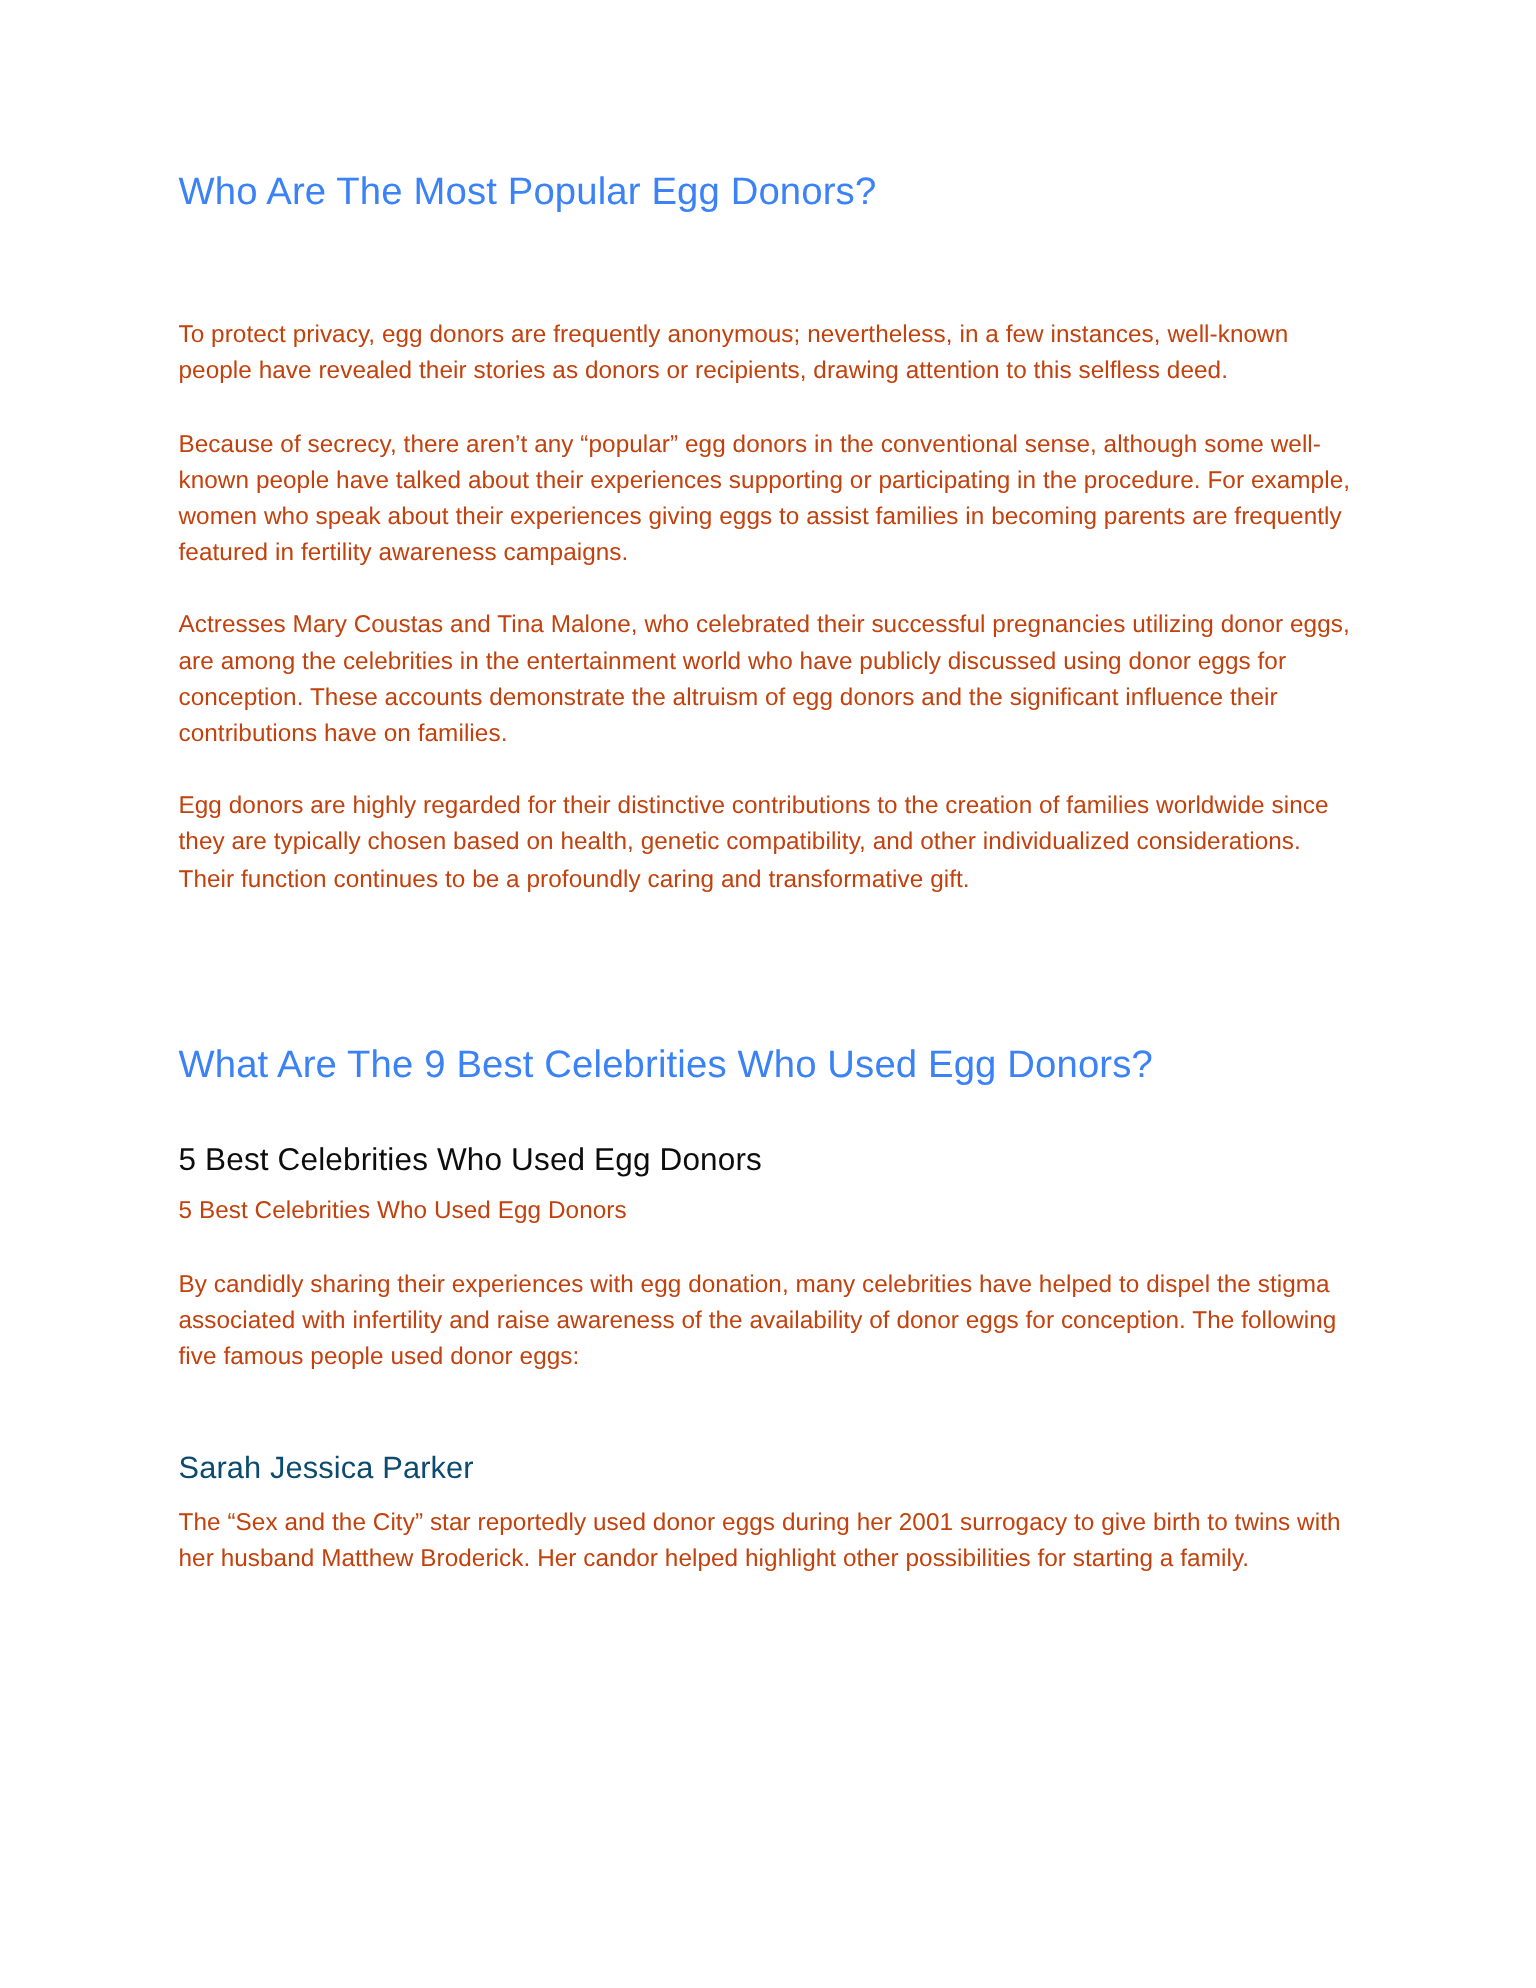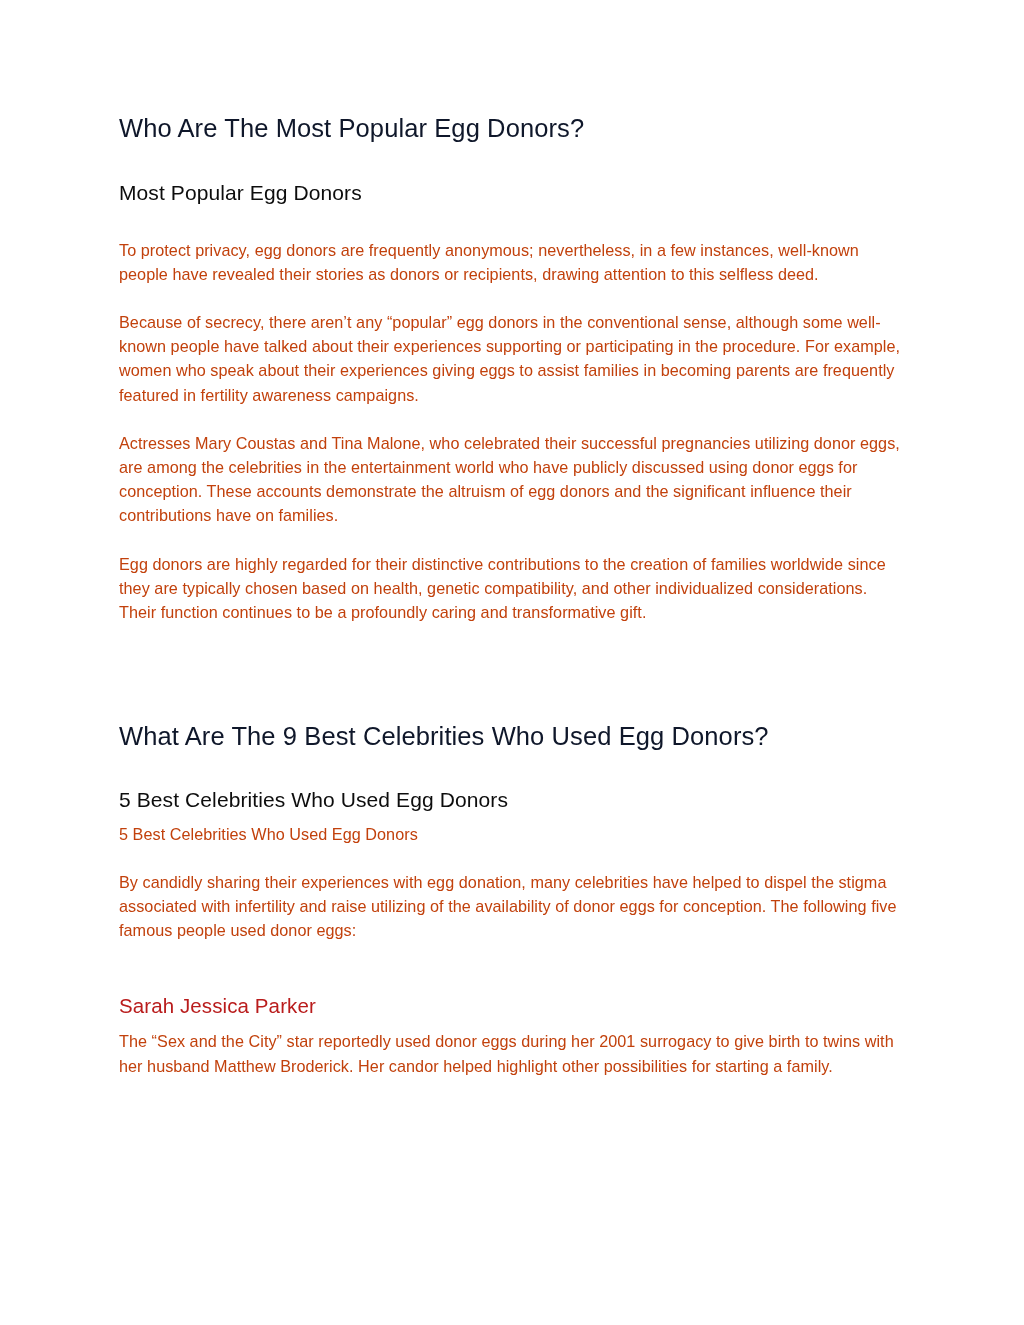--- a/index.html
+++ b/index.html
@@ -27,39 +27,39 @@
 
   .content {
     width: 786px;
   }
 
   h1.doc-h1 {
     font-size: 25.5px;
     font-weight: 400;
     line-height: 1.26;
     letter-spacing: 0.1px;
-    color: #0f172a;
+    color: #3b82f6;
     margin: 0;
   }
 
   h2.doc-h2 {
     font-size: 21px;
     font-weight: 400;
     line-height: 1.26;
     letter-spacing: 0.1px;
     color: #0d0d0d;
     margin: 0;
   }
 
   h3.doc-h3 {
     font-size: 20.5px;
     font-weight: 400;
     line-height: 1.26;
     letter-spacing: 0.1px;
-    color: #b91c1c;
+    color: #0c4a6e;
     margin: 0;
   }
 
   p.doc-p {
     font-size: 16.2px;
     font-weight: 400;
     line-height: 24.2px;
     letter-spacing: 0.05px;
     color: #c2410c;
     margin: 0;
@@ -83,21 +83,20 @@
 
 <div class="page">
   <div class="content">
 
     <div class="sp-title-top"></div>
 
     <h1 class="doc-h1">Who Are The Most Popular Egg Donors?</h1>
 
     <div class="sp-h1-to-h2"></div>
 
-    <h2 class="doc-h2">Most Popular Egg Donors</h2>
 
     <div class="sp-h2-to-p"></div>
 
     <p class="doc-p">To protect privacy, egg donors are frequently anonymous; nevertheless, in a few instances, well-known people have revealed their stories as donors or recipients, drawing attention to this selfless deed.</p>
 
     <div class="sp-para"></div>
 
     <p class="doc-p">Because of secrecy, there aren’t any “popular” egg donors in the conventional sense, although some well-known people have talked about their experiences supporting or participating in the procedure. For example, women who speak about their experiences giving eggs to assist families in becoming parents are frequently featured in fertility awareness campaigns.</p>
 
     <div class="sp-para"></div>
@@ -115,21 +114,21 @@
     <div class="sp-h1b-to-h2b"></div>
 
     <h2 class="doc-h2">5 Best Celebrities Who Used Egg Donors</h2>
 
     <div class="sp-h2b-to-sub"></div>
 
     <p class="doc-p">5 Best Celebrities Who Used Egg Donors</p>
 
     <div class="sp-sub-to-p"></div>
 
-    <p class="doc-p">By candidly sharing their experiences with egg donation, many celebrities have helped to dispel the stigma associated with infertility and raise utilizing of the availability of donor eggs for conception. The following five famous people used donor eggs:</p>
+    <p class="doc-p">By candidly sharing their experiences with egg donation, many celebrities have helped to dispel the stigma associated with infertility and raise awareness of the availability of donor eggs for conception. The following five famous people used donor eggs:</p>
 
     <div class="sp-p-to-h3"></div>
 
     <h3 class="doc-h3">Sarah Jessica Parker</h3>
 
     <div class="sp-h3-to-p"></div>
 
     <p class="doc-p">The “Sex and the City” star reportedly used donor eggs during her 2001 surrogacy to give birth to twins with her husband Matthew Broderick. Her candor helped highlight other possibilities for starting a family.</p>
 
   </div>

